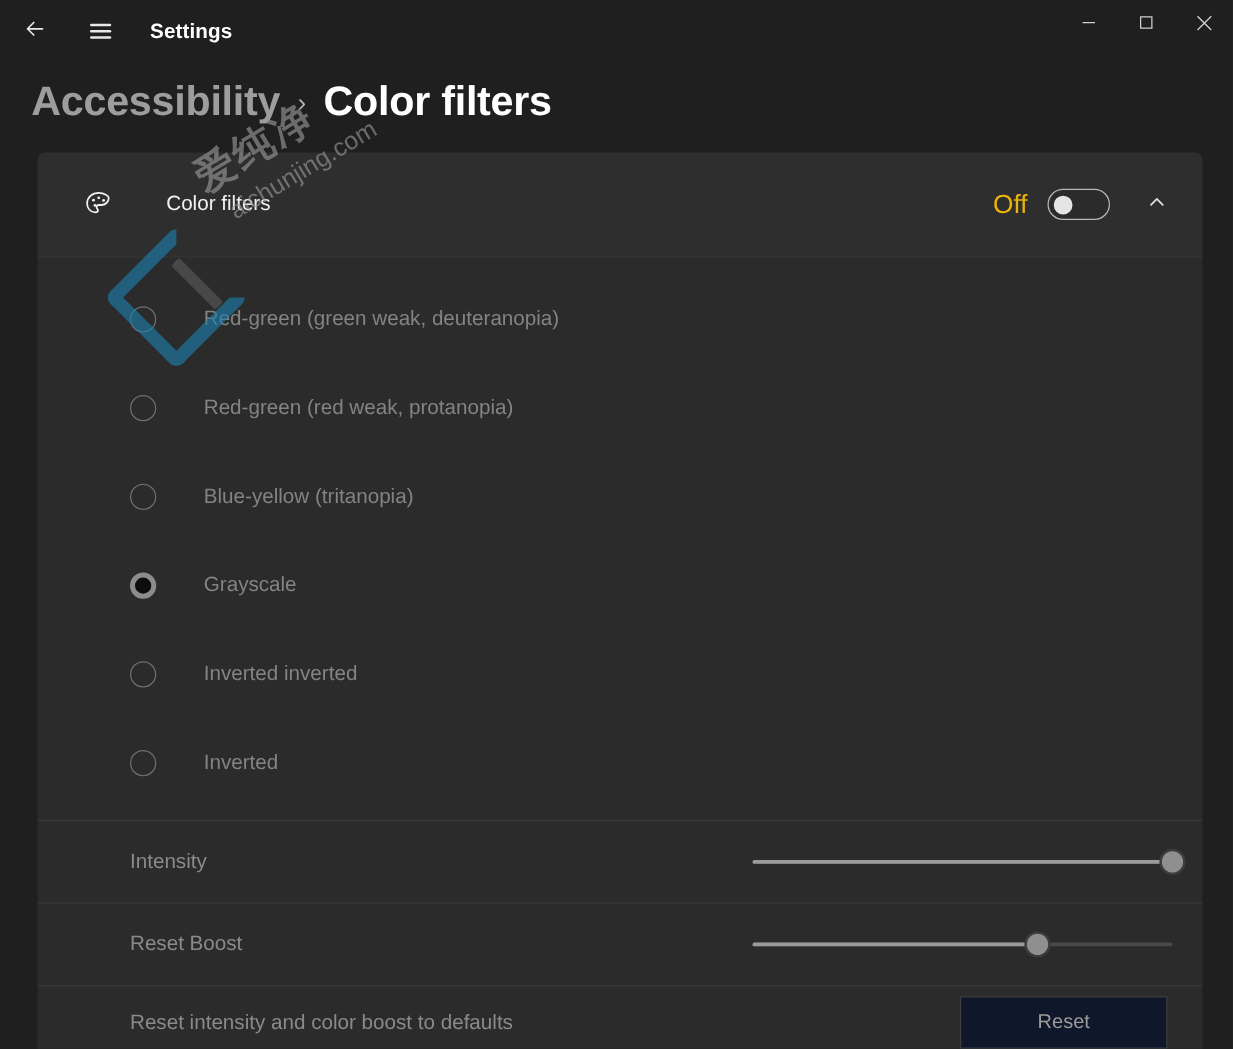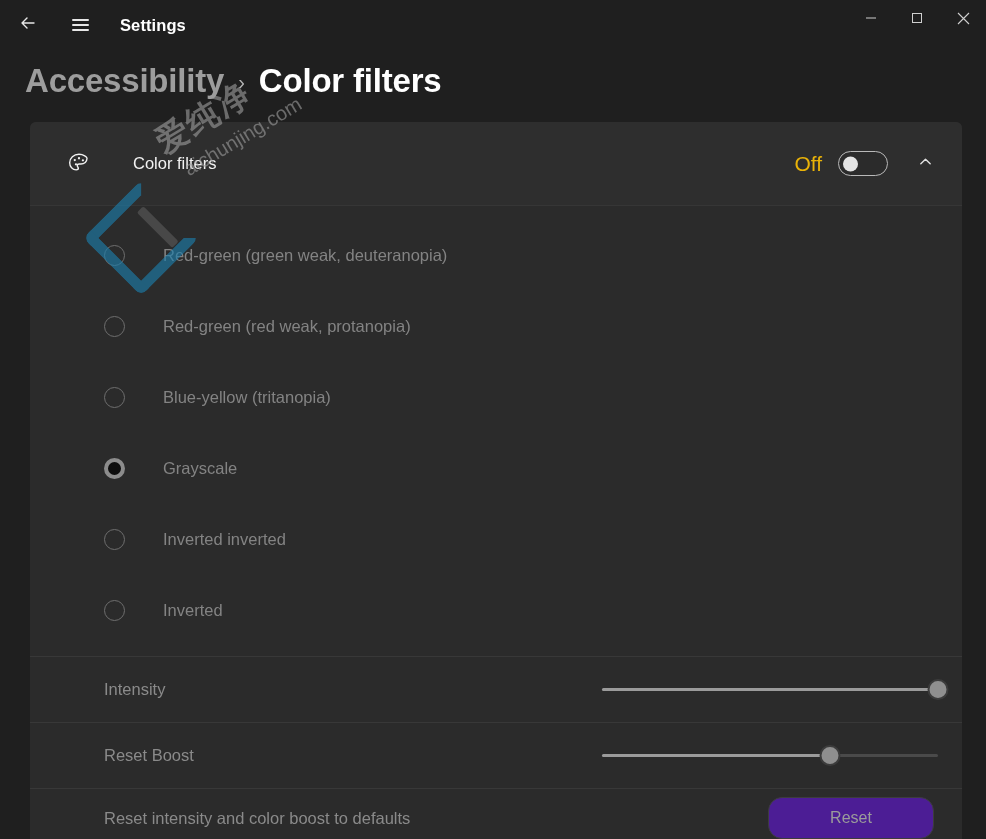--- a/index.html
+++ b/index.html
@@ -240,23 +240,23 @@
     height: 58px;
     display: flex;
     align-items: center;
     padding: 0 28px 0 74px;
     border-top: 1px solid #383838;
   }
   .reset-btn {
     margin-left: auto;
     width: 164px;
     height: 40px;
-    background: #4c1d95;
+    background: #0f172a;
     border: 1px solid #3d3d3d;
-    border-radius: 14px;
+    border-radius: 1px;
     color: #9b9b9b;
     font-size: 16px;
     font-family: "Liberation Sans", sans-serif;
     display: flex;
     align-items: center;
     justify-content: center;
   }
 
   
   .watermark {

